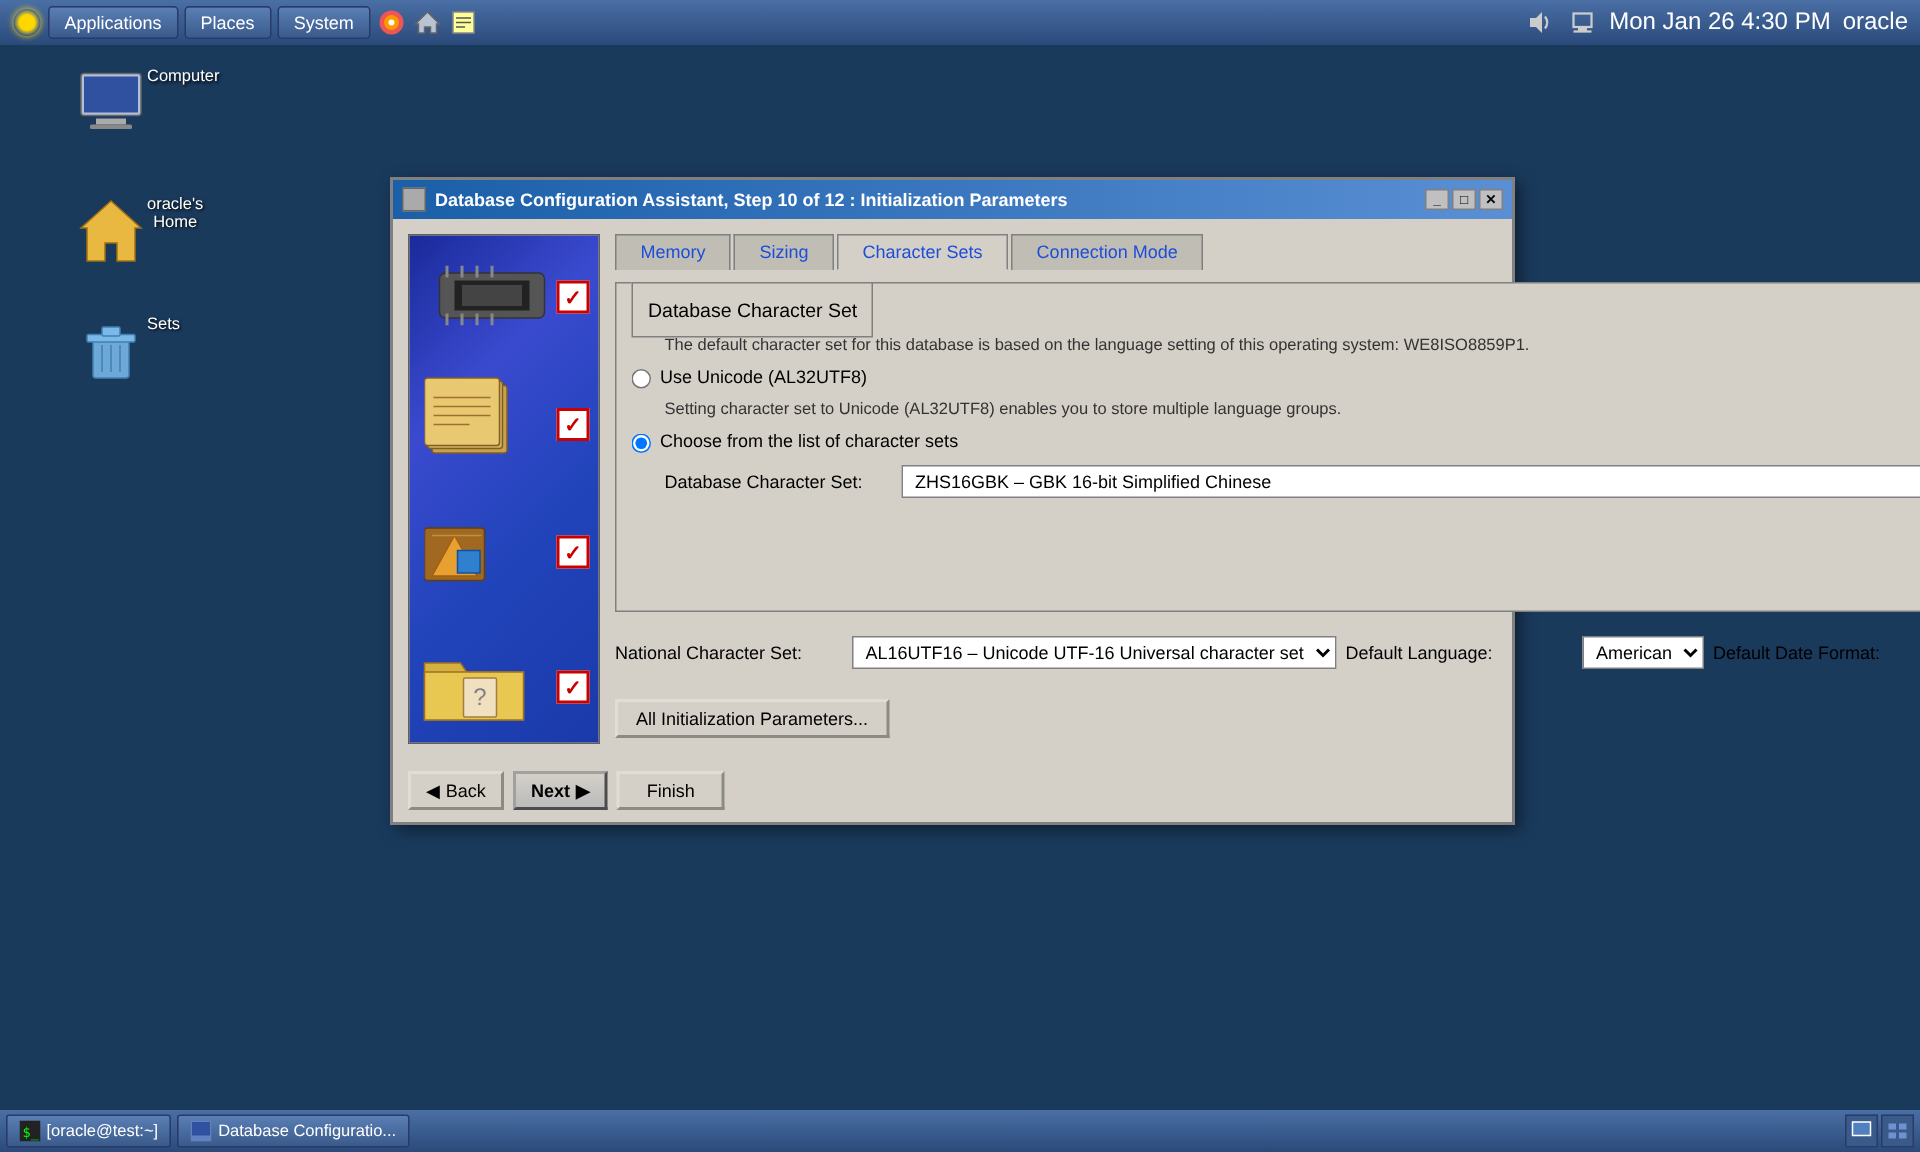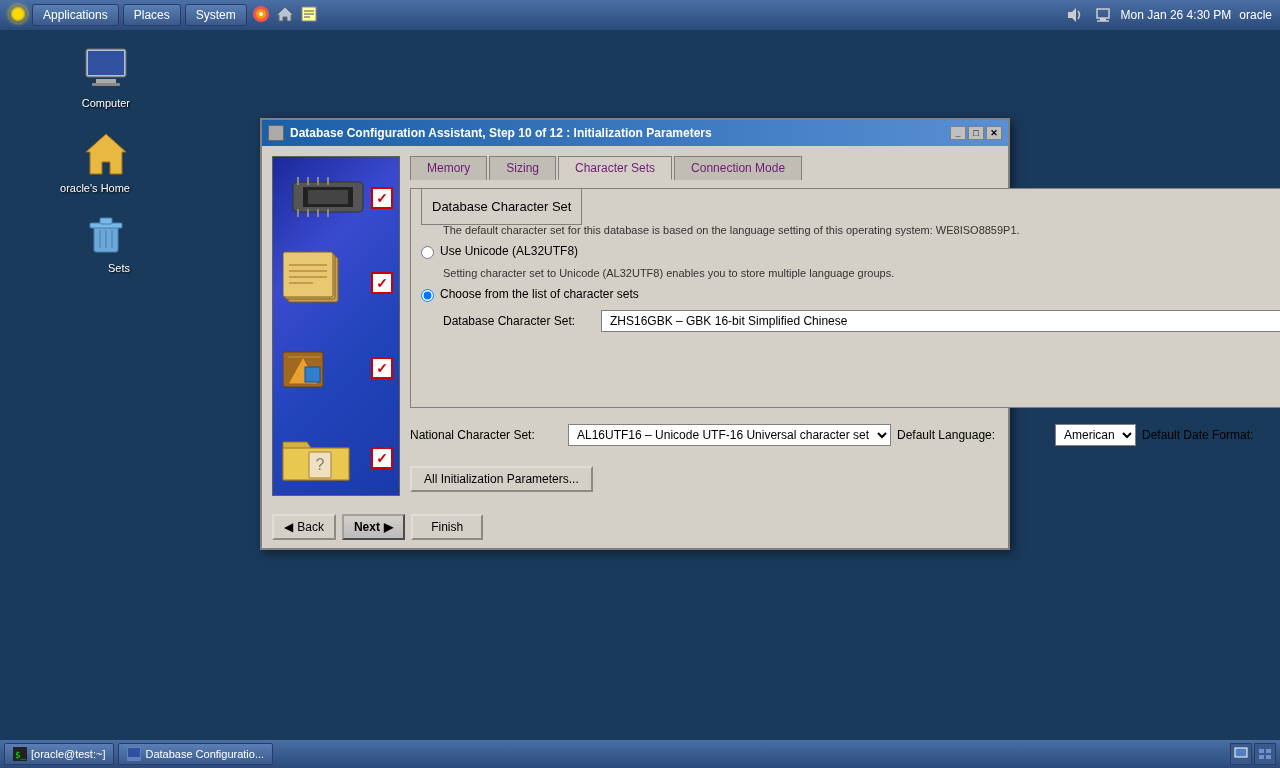--- a/index.html
+++ b/index.html
@@ -22,59 +22,60 @@
       align-items: center;
       justify-content: space-between;
       padding: 0 8px;
       position: absolute;
       top: 0;
       left: 0;
       z-index: 100;
     }
     .taskbar-top-left {
       display: flex;
+      align-items: center;
       gap: 4px;
     }
     .taskbar-btn {
       background: linear-gradient(to bottom, #5a7fb5, #3a5a8a);
       border: 1px solid #2a3a6a;
       border-radius: 3px;
       color: #fff;
       font-size: 12px;
       padding: 2px 10px;
       cursor: pointer;
       height: 22px;
     }
     .taskbar-top-right {
       display: flex;
       align-items: center;
       gap: 8px;
       color: #fff;
-      font-size: 12px;
+      font-size: 16px;
     }
     .taskbar-icon {
       width: 20px;
       height: 20px;
       display: inline-flex;
       align-items: center;
       justify-content: center;
     }
     .sun-icon {
       width: 18px; height: 18px;
       background: radial-gradient(circle, #ffd700 40%, transparent 70%);
       border-radius: 50%;
       box-shadow: 0 0 4px #ffd700;
     }
 
     
     .desktop-icon {
       position: absolute;
       display: flex;
-      flex-direction: column;
-      align-items: flex-end;
+      flex-direction: row;
+      align-items: flex-start;
       cursor: pointer;
       width: 80px;
     }
     .desktop-icon .icon-img {
       width: 48px;
       height: 48px;
       margin-bottom: 4px;
     }
     .desktop-icon .icon-label {
       color: #fff;
@@ -170,21 +171,21 @@
       display: flex;
       gap: 2px;
     }
     .tab {
       padding: 4px 16px;
       background: #c0bdb5;
       border: 1px solid #808080;
       border-bottom: none;
       cursor: pointer;
       font-size: 12px;
-      color: #701a75;
+      color: #1d4ed8;
     }
     .tab.active {
       background: #d4d0c8;
       border-bottom: 1px solid #d4d0c8;
       z-index: 1;
       font-weight: normal;
     }
 
     
     .group-box {

